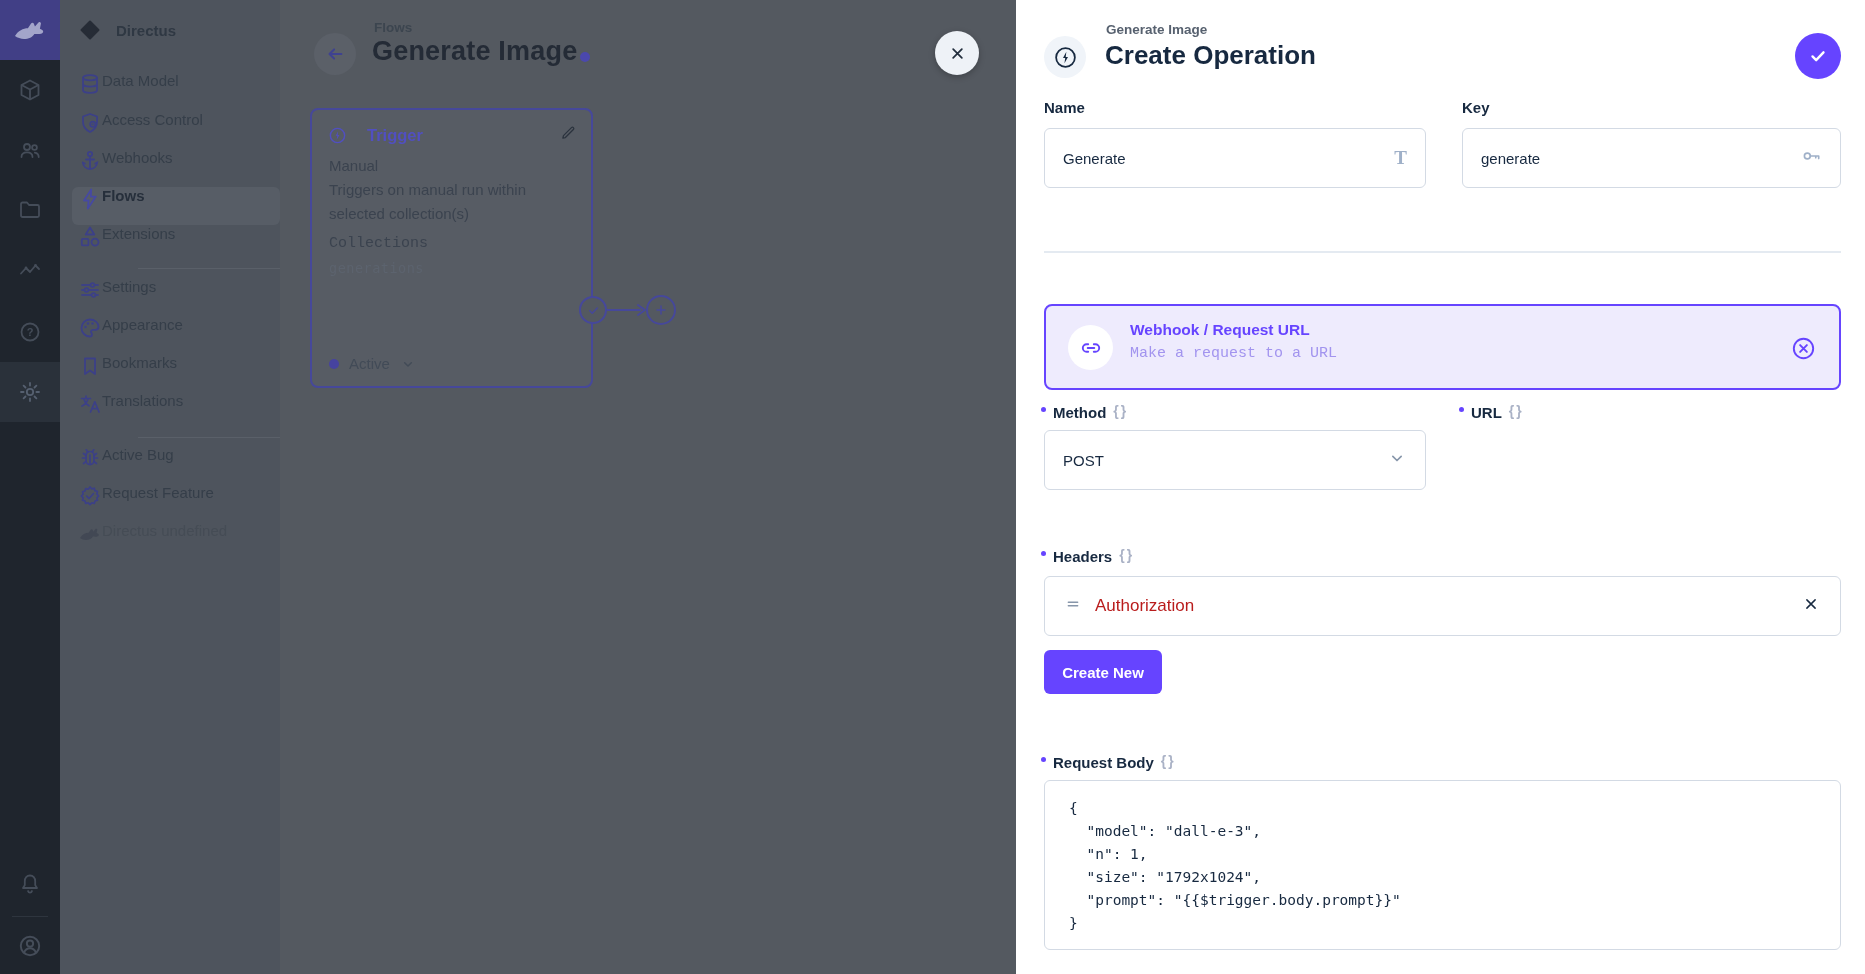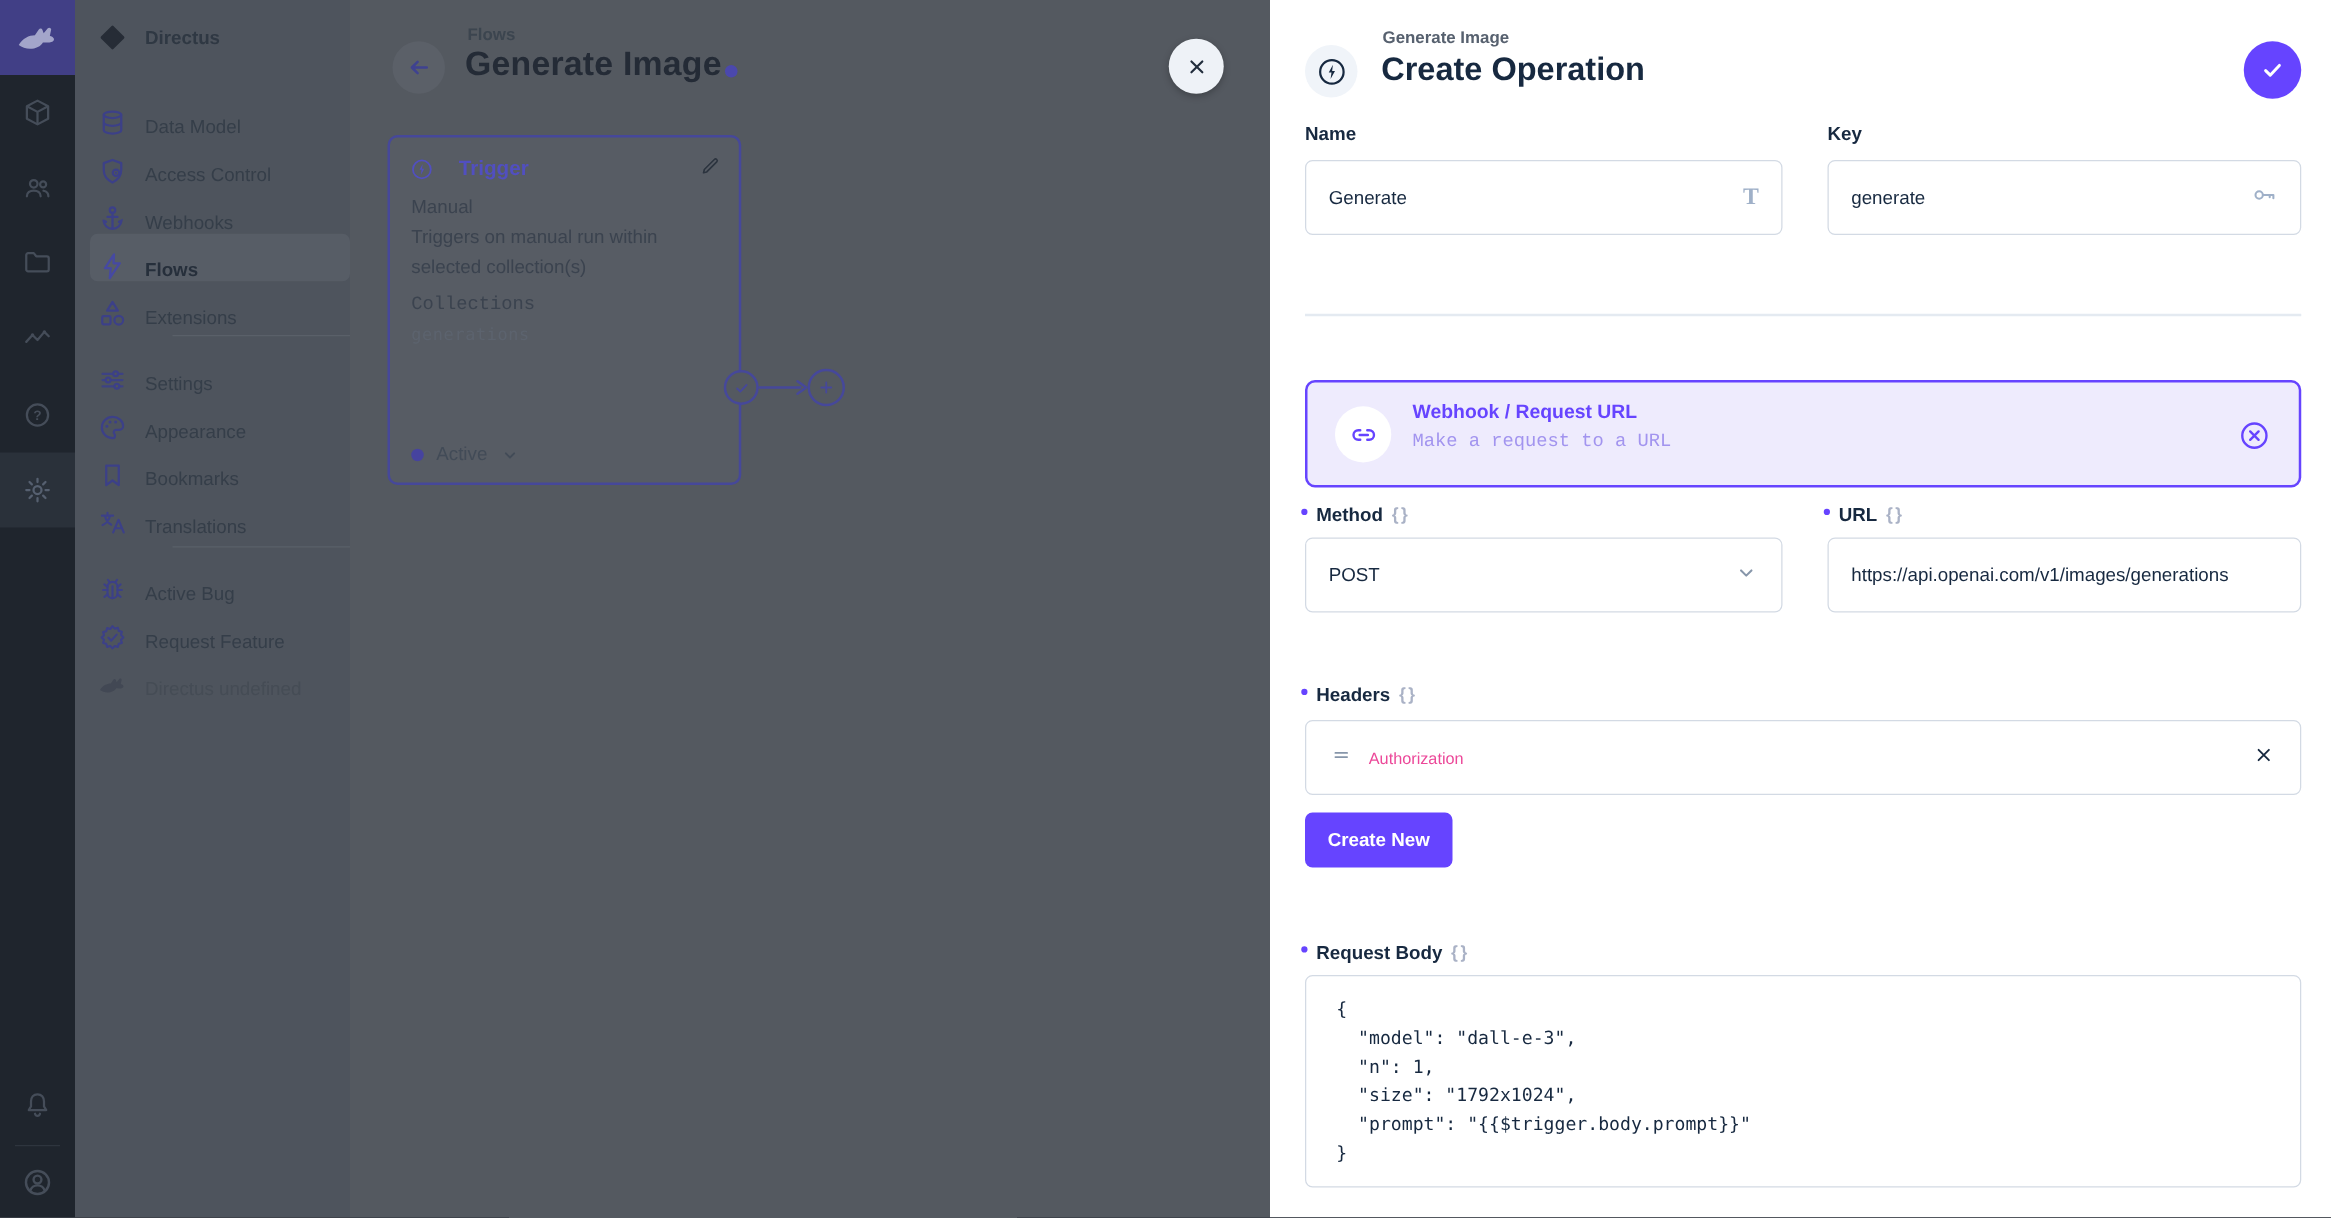--- a/index.html
+++ b/index.html
@@ -10,21 +10,21 @@
   
   .module-bar{left:0;top:0;width:60px;height:974px;background:#1f252d;}
   .logo-tile{left:0;top:0;width:60px;height:60px;background:#413f86;display:flex;align-items:center;justify-content:center;}
   .mod-icon{width:60px;height:44px;display:flex;align-items:center;justify-content:center;color:#454d59;}
   .mod-active-bg{left:0;top:362px;width:60px;height:60px;background:#2a313a;}
   .mod-divider{left:12px;top:916px;width:36px;height:1px;background:#2e353e;}
 
   
   .nav{left:60px;top:0;width:220px;height:974px;background:#4e545d;}
   .project-row{position:absolute;left:18px;top:12px;width:200px;height:36px;display:flex;align-items:center;gap:14px;color:#2f3843;font-size:15px;font-weight:700;text-align:right;}
-  .nav-item{position:absolute;left:18px;width:196px;height:38px;display:flex;align-items:flex-end;gap:14px;}
+  .nav-item{position:absolute;left:18px;width:196px;height:38px;display:flex;align-items:flex-start;}
   .nav-item .nicon{width:24px;height:24px;color:#3c4088;flex:0 0 24px;display:flex;align-items:center;justify-content:center;}
   .nav-item .nlabel{font-size:15px;font-weight:500;color:#353e49;white-space:nowrap;}
   .nav-item.active{background:#575d66;border-radius:6px;padding-left:6px;left:12px;width:208px;}
   .nav-item.active .nlabel{color:#262f3b;font-weight:600;}
   .nav-item.active .nicon{color:#4649a2;}
   .nav-item.disabled .nlabel{color:#454c55;}
   .nav-item.disabled .nicon{color:#424854;}
   .nav-divider{position:absolute;left:78px;width:184px;height:1px;background:#5a6069;}
 
   
@@ -69,21 +69,21 @@
   .banner-circle{position:absolute;left:22px;top:19px;width:45px;height:45px;border-radius:50%;background:#ffffff;display:flex;align-items:center;justify-content:center;color:#6644ff;}
   .banner-title{position:absolute;left:84px;top:15px;font-size:15.5px;font-weight:700;color:#6644ff;}
   .banner-sub{position:absolute;left:84px;top:39px;font-size:15px;color:#a294ef;font-family:Liberation Mono, monospace;}
   .banner-x{position:absolute;right:22px;top:29px;color:#6644ff;}
 
   .select-box{cursor:pointer;justify-content:flex-end;}
   .select-box .val{flex:1;font-size:15px;color:#172940;}
   .chev{color:#8796aa;}
 
   .hdr-row{left:1044px;top:576px;width:797px;height:60px;border:1.5px solid #d3dae4;border-radius:6px;display:flex;align-items:center;padding:0 20px;gap:14px;position:absolute;background:#fff;}
-  .hdr-row .hval{flex:1;font-size:13px;color:#ec4899;}
+  .hdr-row .hval{flex:1;font-size:17px;color:#b91c1c;}
   .drag-handle{color:#8796aa;cursor:grab;}
   .row-x{color:#172940;cursor:pointer;}
 
   .create-btn{left:1044px;top:650px;width:118px;height:44px;border-radius:6px;background:#6644ff;color:#fff;font-size:15px;font-weight:700;display:flex;align-items:center;justify-content:center;cursor:pointer;border:none;}
 
   .code-box{left:1044px;top:780px;width:797px;height:170px;border:1.5px solid #d3dae4;border-radius:6px;background:#fff;}
   .code-box pre{margin:0;padding:16px 24px;font-family:"DejaVu Sans Mono","Liberation Mono",monospace;font-size:14.5px;line-height:23px;color:#172940;white-space:pre;}
 </style>
 </head>
 <body>
@@ -407,23 +407,20 @@
     <span class="chev">
       <svg width="20" height="20" viewBox="0 0 24 24" fill="none" stroke="currentColor" stroke-width="2" stroke-linecap="round" stroke-linejoin="round">
           <path d="M7 10l5 5 5-5"></path>
         </svg>
     </span>
   </div>
   <div class="f-label" style="left:1468px;top:404px">
     <span class="req-dot"></span>
     <span>URL</span>
     <span class="raw-icon">{}</span>
-  </div>
-  <div class="input" style="left:1462px;top:430px;width:379px">
-    <input value="https://api.openai.com/v1/images/generations" style="">
   </div>
 
   <div class="f-label" style="left:1050px;top:548px">
     <span class="req-dot"></span>
     <span>Headers</span>
     <span class="raw-icon">{}</span>
   </div>
   <div class="hdr-row">
     <span class="drag-handle">
       <svg width="16" height="16" viewBox="0 0 24 24" fill="none" stroke="currentColor" stroke-width="2.2" stroke-linecap="round">

